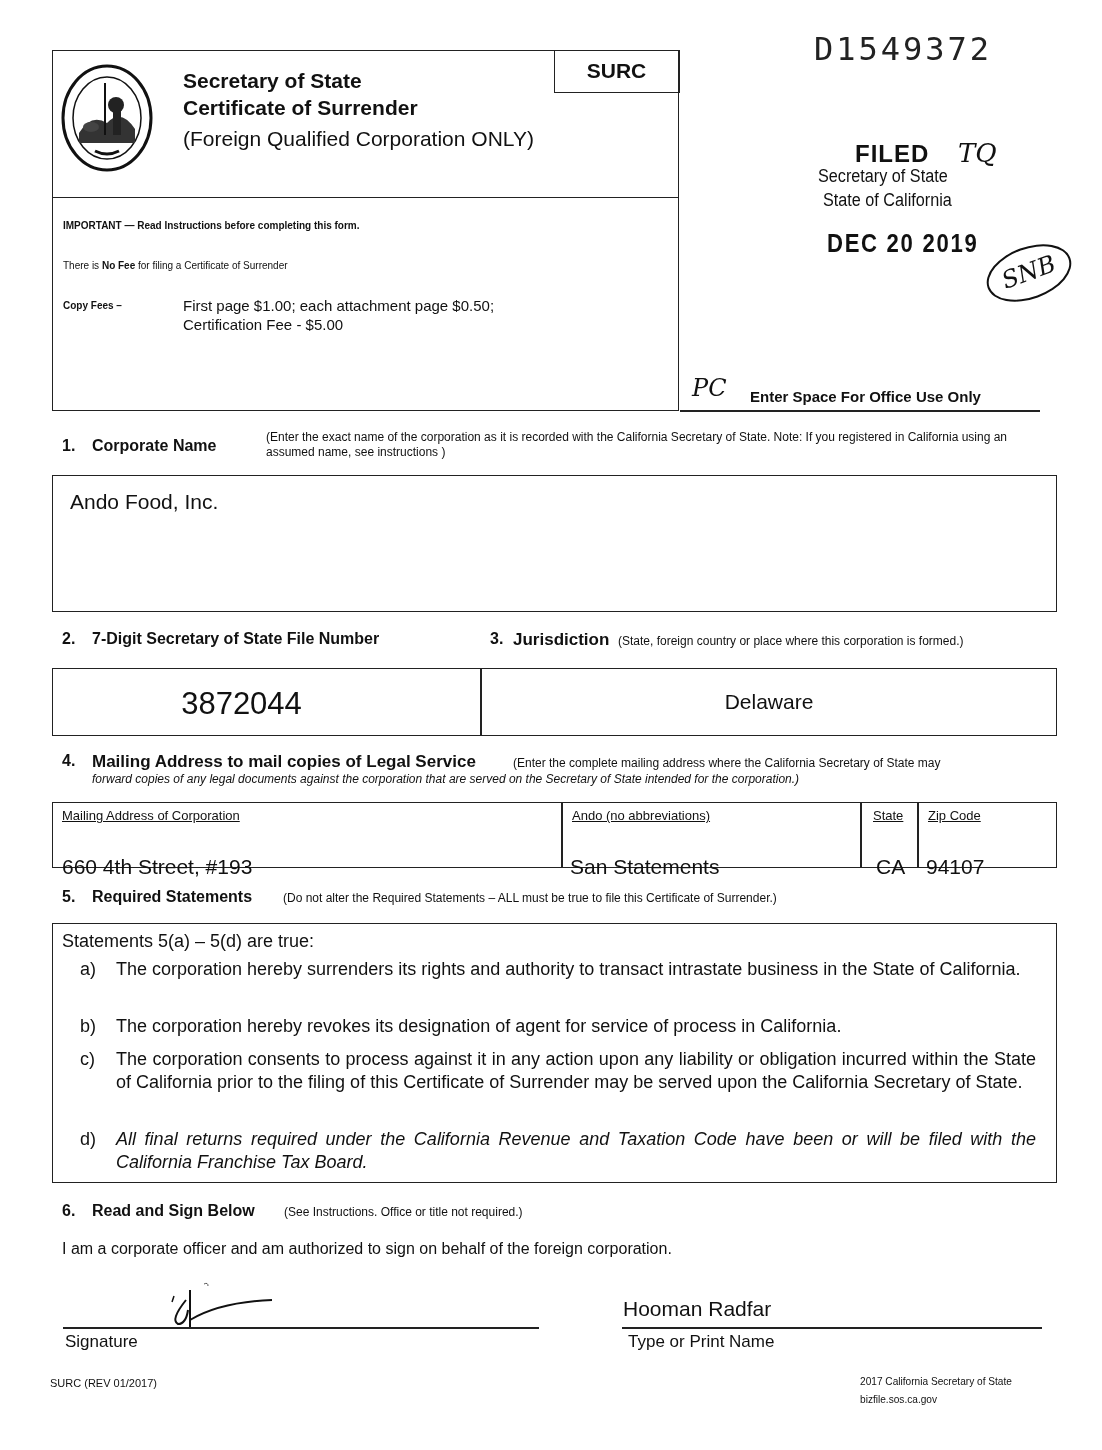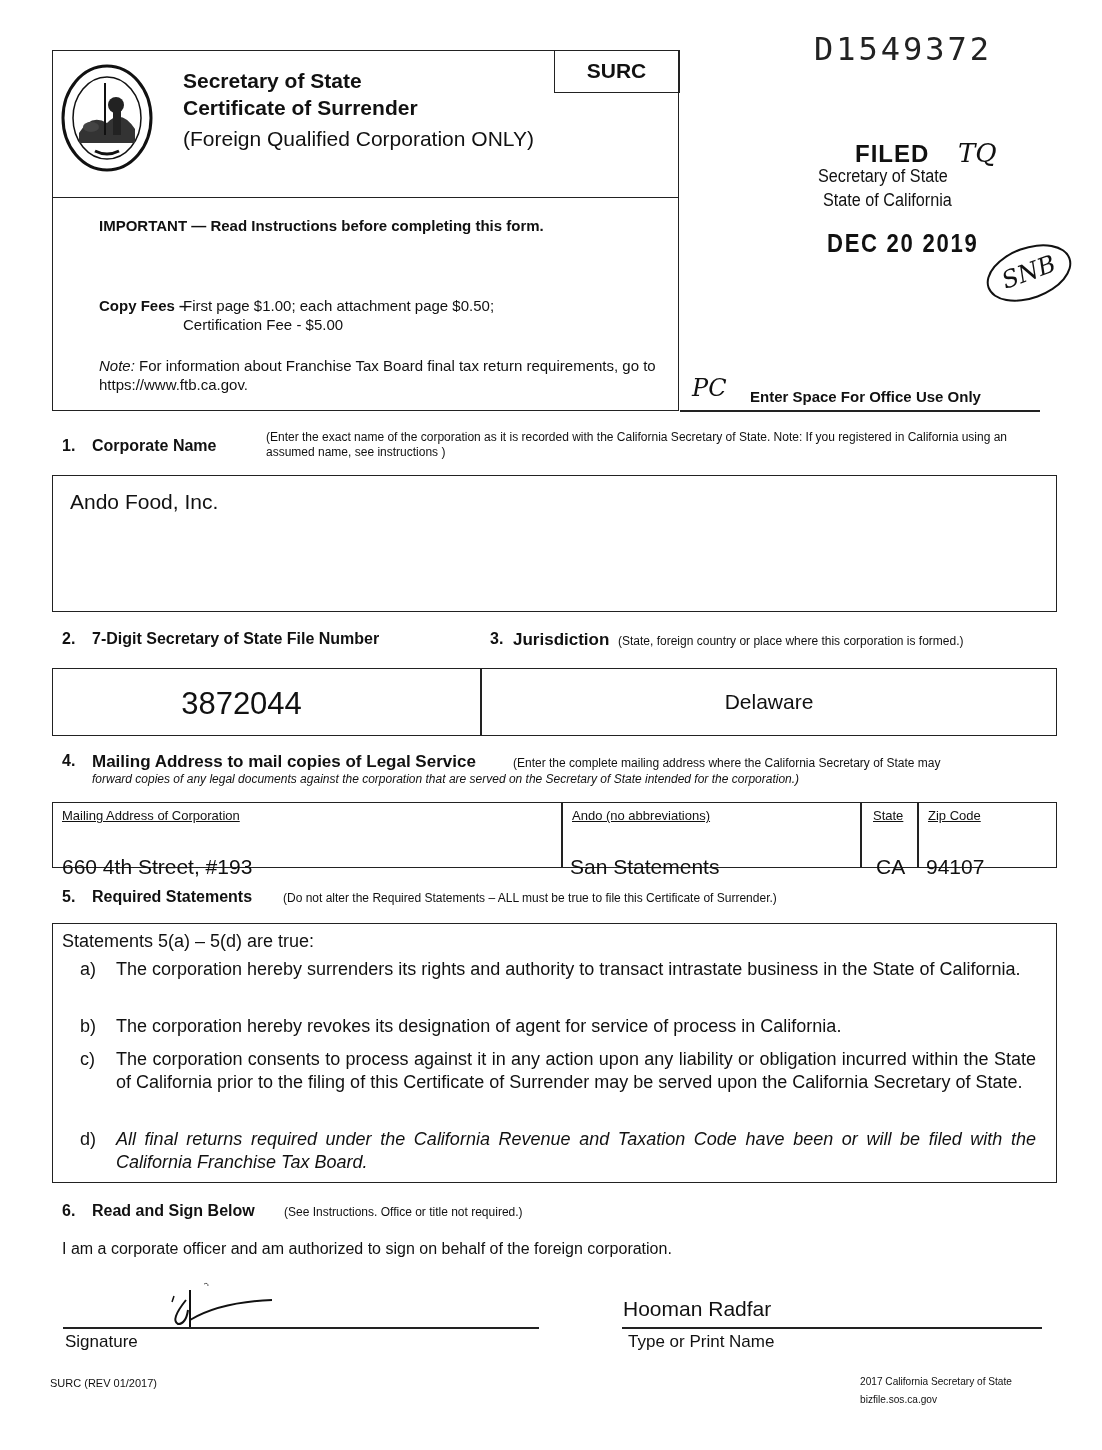--- a/index.html
+++ b/index.html
@@ -9,21 +9,21 @@
 
   
   .header-box { left: 52px; top: 50px; width: 627px; height: 361px; border: 1.5px solid #222; }
   .header-top { position: absolute; left: 0; top: 0; width: 100%; height: 147px; border-bottom: 1.5px solid #222; }
   .surc-box { position: absolute; right: -1.5px; top: -1.5px; width: 126px; height: 43px; border: 1.5px solid #222; font-weight: bold; font-size: 21px; text-align: center; line-height: 40px; }
   .seal { position: absolute; left: 8px; top: 12px; width: 92px; height: 110px; }
   .title1, .title2 { position: absolute; left: 130px; font-weight: bold; font-size: 21px; }
   .title1 { top: 18px; }
   .title2 { top: 45px; }
   .title3 { position: absolute; left: 130px; top: 76px; font-size: 21px; }
-  .hb-text { position: absolute; left: 10px; font-size: 15px; line-height: 19px; margin-left: 36px; }
+  .hb-text { position: absolute; left: 10px; font-size: 10px; line-height: 19px; }
   .important { top: 165px; font-weight: bold; }
   .nofee { top: 205px; }
   .copyfees-label { top: 245px; font-weight: bold; }
   .copyfees-val { position: absolute; left: 130px; top: 245px; font-size: 15px; line-height: 19px; }
   .note { top: 305px; }
 
   
   .docnum { left: 814px; top: 30px; font-family: "DejaVu Sans Mono", monospace; font-size: 32px; letter-spacing: 3px; color: #222; text-align: center; }
   .filed { left: 855px; top: 140px; font-weight: bold; font-size: 24px; letter-spacing: 1px; }
   .filed-initials { left: 958px; top: 138px; font-family: "DejaVu Serif", serif; font-style: italic; font-size: 26px; }
@@ -114,26 +114,26 @@
       <line x1="44" y1="20" x2="44" y2="72" stroke="#111" stroke-width="2"></line>
       <ellipse cx="30" cy="64" rx="8" ry="5" fill="#444"></ellipse>
       <path d="M34 88 Q46 94 58 88" stroke="#111" stroke-width="3" fill="none"></path>
     </svg>
     <div class="title1">Secretary of State</div>
     <div class="title2">Certificate of Surrender</div>
     <div class="title3">(Foreign Qualified Corporation ONLY)</div>
     <div class="surc-box">SURC</div>
   </div>
   <div class="hb-text important">IMPORTANT — Read Instructions before completing this form.</div>
+  <div class="hb-text nofee"><span>There is </span><b>No Fee</b><span> for filing a Certificate of Surrender</span></div>
   <div class="hb-text copyfees-label">Copy Fees  –</div>
   <div class="copyfees-val">
     <div>First page $1.00; each attachment page $0.50;</div>
     <div>Certification Fee - $5.00</div>
   </div>
-  <div class="hb-text note" style="width:610px;"><i>Note:</i><span> For information about Franchise Tax Board final tax return requirements, go to https://www.ftb.ca.gov.</span></div>
 </div>
 
 <div class="abs docnum">D1549372</div>
 <div class="abs filed">FILED</div>
 <div class="abs filed-initials">TQ</div>
 <div class="abs stamp-line sos1">Secretary of State</div>
 <div class="abs stamp-line sos2">State of California</div>
 <div class="abs stampdate">DEC 20 2019</div>
 <div class="abs stamp-circle">SNB</div>
 <div class="abs pc-initials">PC</div>

